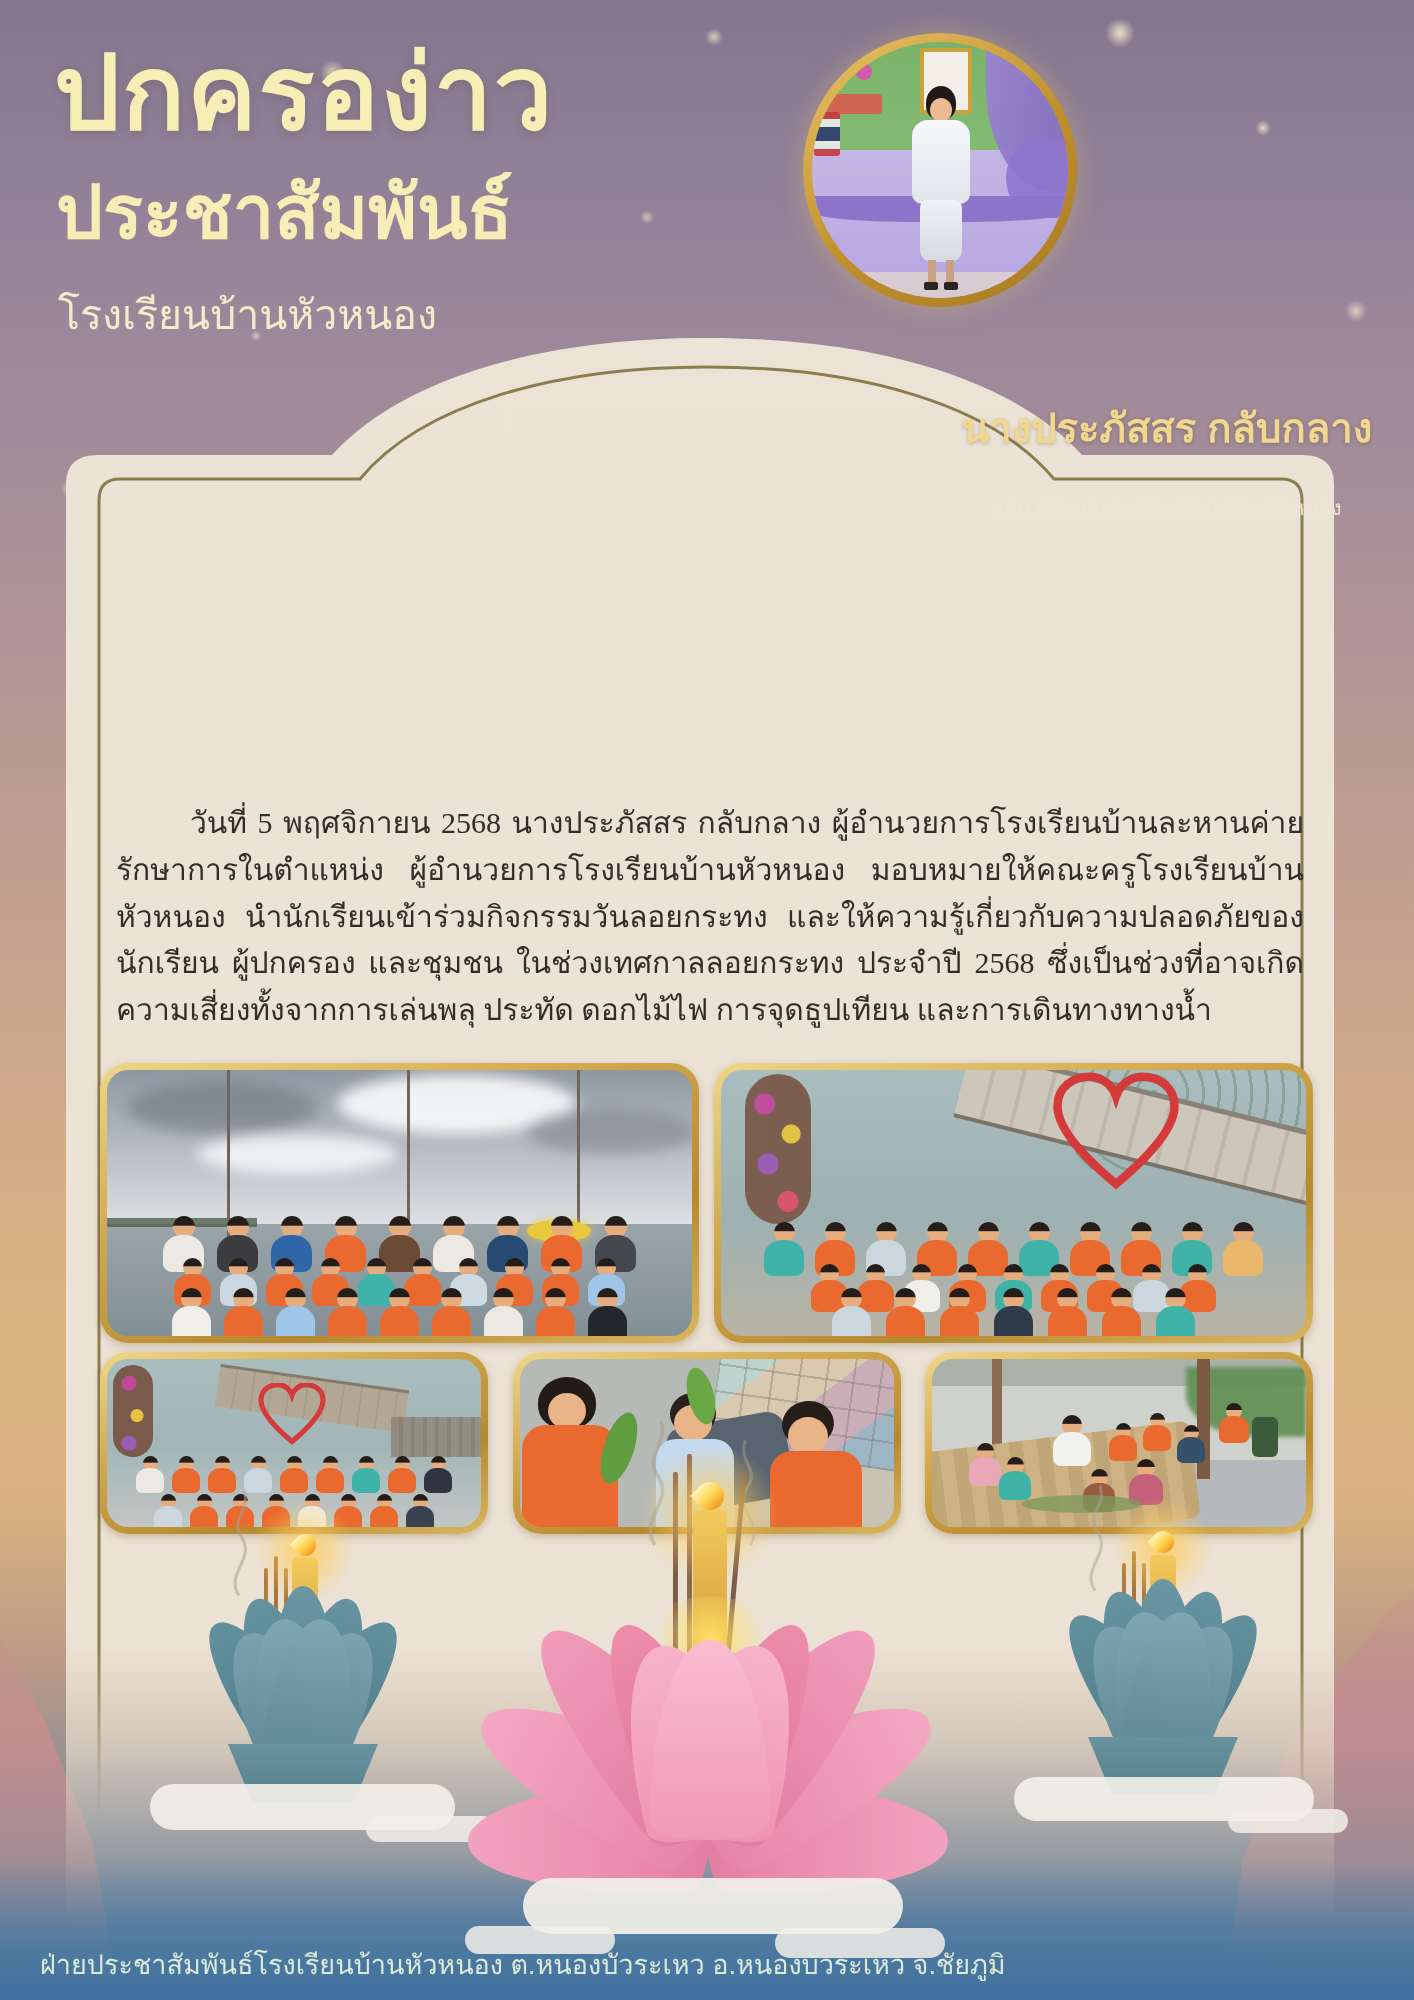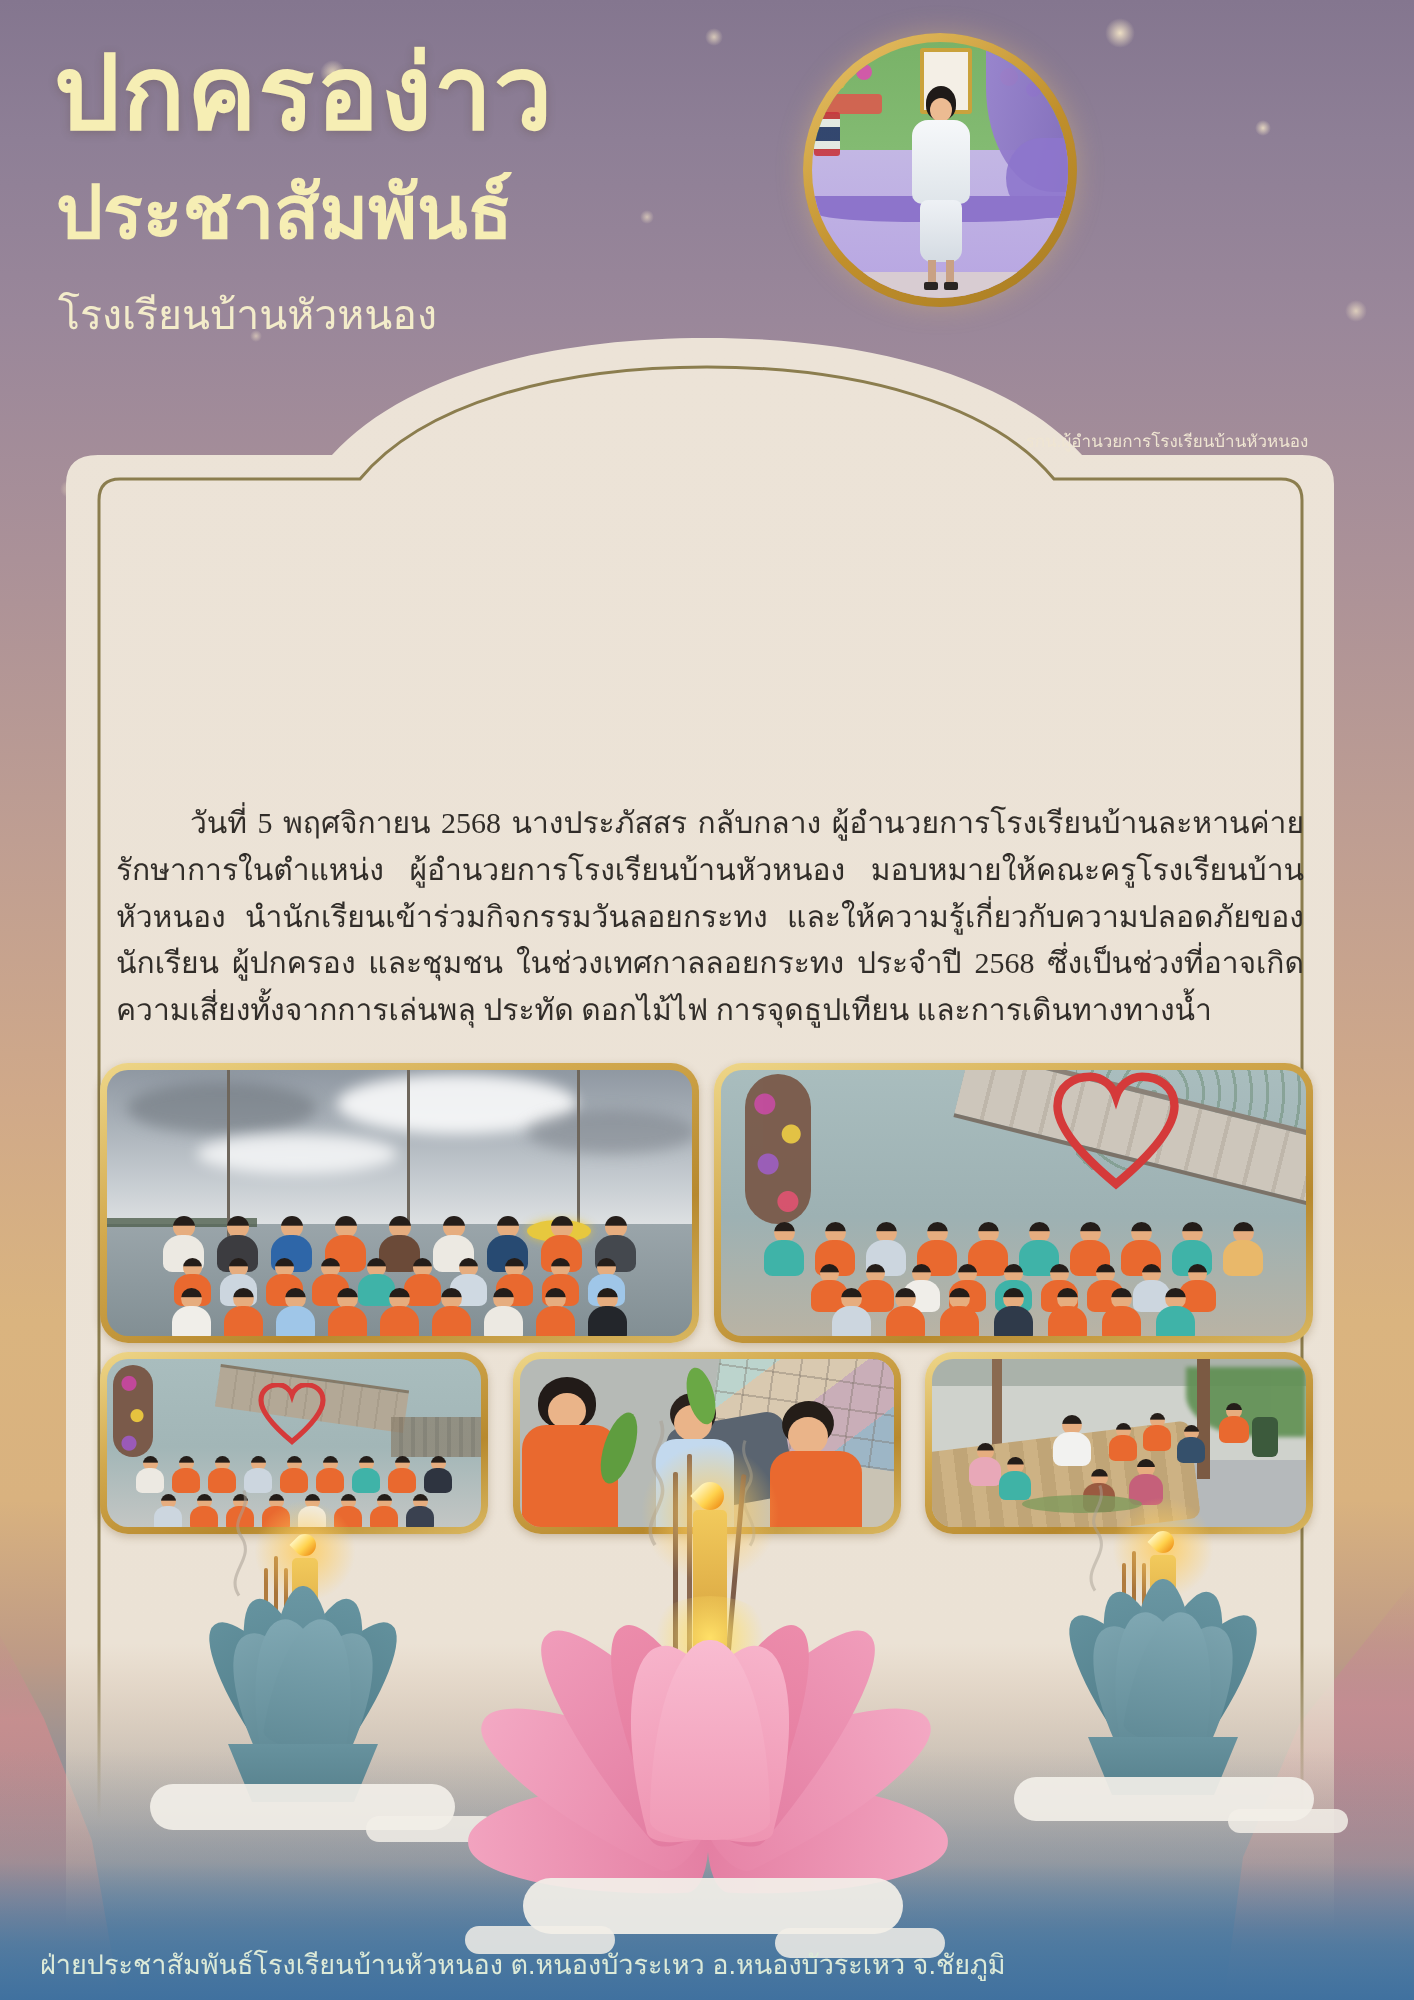--- a/index.html
+++ b/index.html
@@ -17,21 +17,21 @@
   .title{left:54px;top:36px;font-size:104px;font-weight:800;color:#f6eeb4;letter-spacing:2px;line-height:1.1;text-shadow:0 2px 10px rgba(80,60,40,.25);}
   .subtitle{left:56px;top:172px;font-size:74px;font-weight:600;color:#f6eeb4;line-height:1.1;}
   .school-line{left:58px;top:282px;font-size:41px;font-weight:400;color:#f3ecca;}
   .issue-line{left:58px;top:342px;font-size:37px;font-weight:400;color:#f3ecca;}
   
   .portrait-ring{left:803px;top:33px;width:274px;height:274px;border-radius:50%;padding:9px;box-sizing:border-box;
     background:linear-gradient(145deg,#e9c468,#c08f2c 55%,#a87c22);box-shadow:0 0 26px rgba(235,195,115,.35);}
   .portrait{width:100%;height:100%;border-radius:50%;overflow:hidden;position:relative;background:linear-gradient(180deg,#79b268 0%,#83bb72 42%,#c3b7e4 42%,#b7a5e2 100%);}
   .name-block{left:942px;top:396px;width:450px;text-align:center;}
   .director-name{font-size:40px;font-weight:800;color:#f2d88e;text-shadow:0 1px 4px rgba(60,40,20,.3);}
-  .director-pos{margin-top:31px;font-size:17px;color:#efe5d2;}
+  .director-pos{margin-top:31px;font-size:21px;color:#efe5d2;}
   
   .badge{left:50%;top:612px;transform:translateX(-50%);width:612px;height:92px;background:#fbf3b2;
     border-radius:48px;display:flex;align-items:center;justify-content:center;box-shadow:0 2px 8px rgba(90,80,50,.18);}
   .badge::before{content:"";position:absolute;inset:8px;border:3px solid #6d6854;border-radius:38px;}
   .badge-text{font-size:43px;font-weight:700;color:#5b5e77;position:relative;}
   
   .body-text{left:116px;top:770px;width:1188px;font-size:30px;line-height:1.56;color:#312d29;text-align:justify;text-indent:74px;font-family:"Liberation Serif","DejaVu Serif",serif;}
   
   .row1{left:100px;top:1063px;width:1213px;display:flex;justify-content:space-between;}
   .row2{left:100px;top:1352px;width:1213px;display:flex;justify-content:space-between;}
@@ -127,20 +127,21 @@
       <div class="abs" style="left:100px;top:78px;width:58px;height:84px;border-radius:16px 16px 10px 10px;background:linear-gradient(180deg,#f6f8fa,#dfe5ea);"></div>
       <div class="abs" style="left:108px;top:158px;width:42px;height:62px;border-radius:8px 8px 12px 12px;background:linear-gradient(180deg,#eef1f5,#d4dbe2);"></div>
       <div class="abs" style="left:116px;top:218px;width:8px;height:26px;background:#c9a184;"></div>
       <div class="abs" style="left:134px;top:218px;width:8px;height:26px;background:#c9a184;"></div>
       <div class="abs" style="left:112px;top:240px;width:14px;height:8px;background:#2a2523;border-radius:2px;"></div>
       <div class="abs" style="left:132px;top:240px;width:14px;height:8px;background:#2a2523;border-radius:2px;"></div>
     </div>
   </div>
 
   <div class="abs name-block">
+    <div class="director-name">นางประภัสสร กลับกลาง</div>
     <div class="director-pos">รกน.ผู้อำนวยการโรงเรียนบ้านหัวหนอง</div>
   </div>
 
 
   <p class="abs body-text">วันที่ 5 พฤศจิกายน 2568 นางประภัสสร กลับกลาง ผู้อำนวยการโรงเรียนบ้านละหานค่าย รักษาการในตำแหน่ง ผู้อำนวยการโรงเรียนบ้านหัวหนอง มอบหมายให้คณะครูโรงเรียนบ้านหัวหนอง นำนักเรียนเข้าร่วมกิจกรรมวันลอยกระทง และให้ความรู้เกี่ยวกับความปลอดภัยของนักเรียน ผู้ปกครอง และชุมชน ในช่วงเทศกาลลอยกระทง ประจำปี 2568 ซึ่งเป็นช่วงที่อาจเกิดความเสี่ยงทั้งจากการเล่นพลุ ประทัด ดอกไม้ไฟ การจุดธูปเทียน และการเดินทางทางน้ำ</p>
 
   <div class="abs row1">
     <div class="frame" aria-label="group-photo-of-teachers-and-students-on-lake-pier">
       <div class="ph ph-lg" style="background:linear-gradient(180deg,#8f98a2 0%,#c6ccd1 42%,#dde0e2 58%,#9aa5aa 58%,#828f94 100%);">
         <div class="cl" style="left:20px;top:12px;width:190px;height:52px;background:rgba(108,114,122,.55);"></div>

